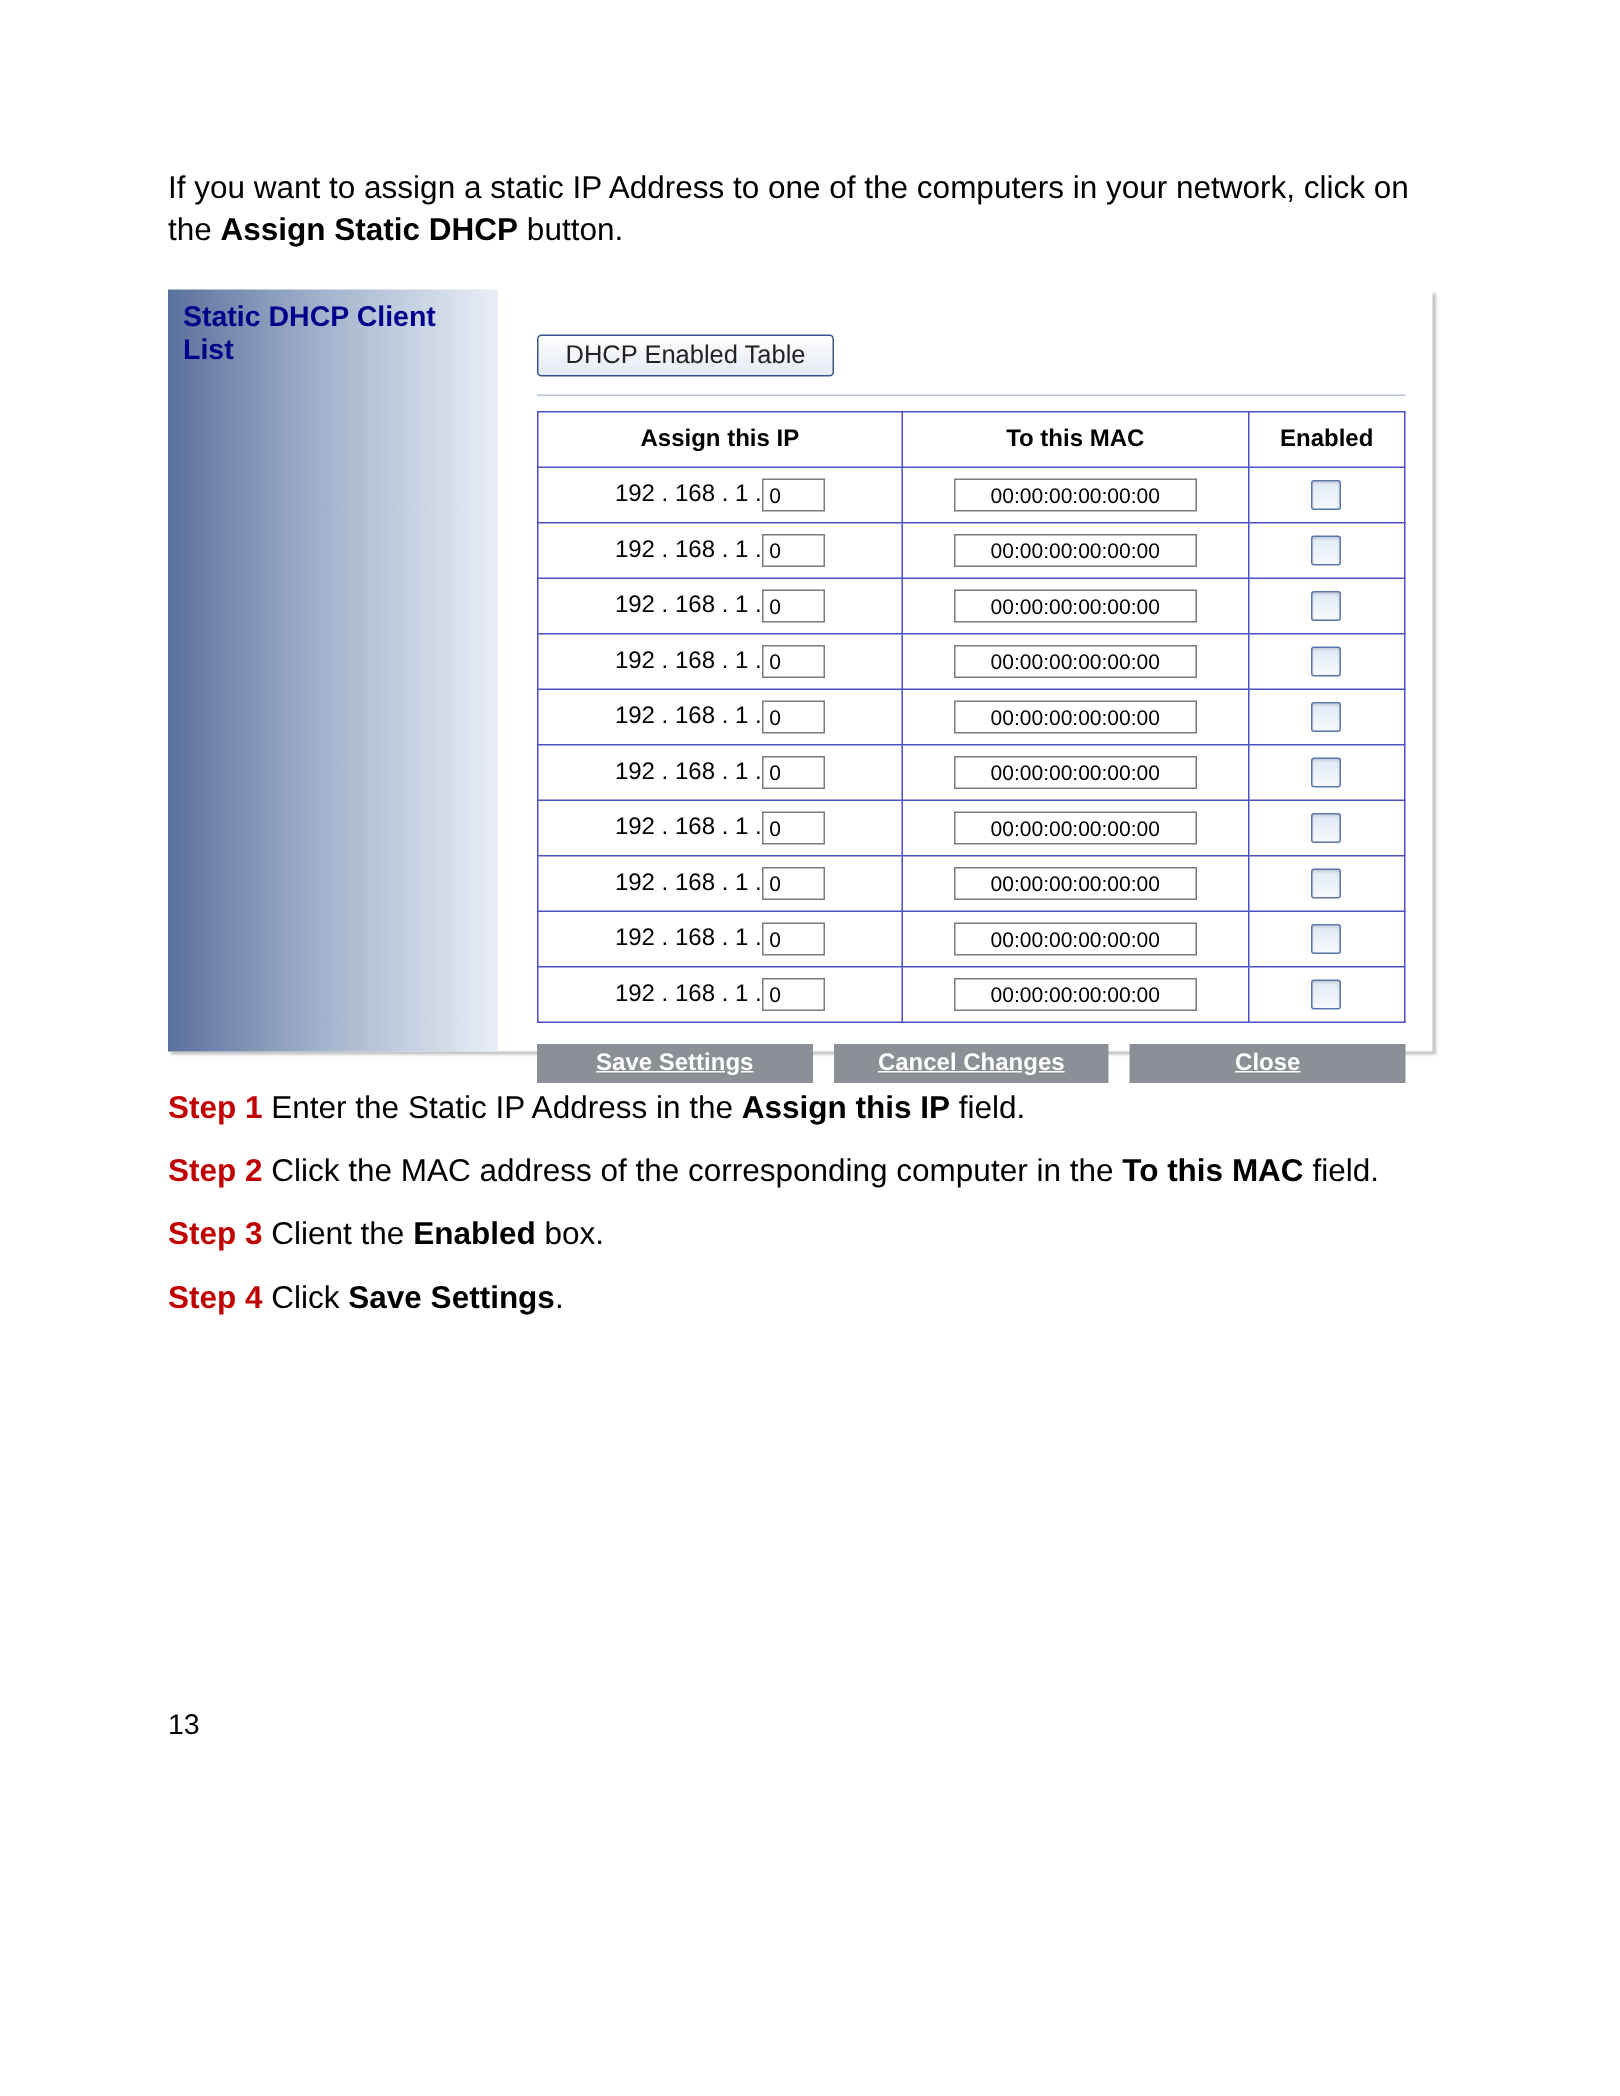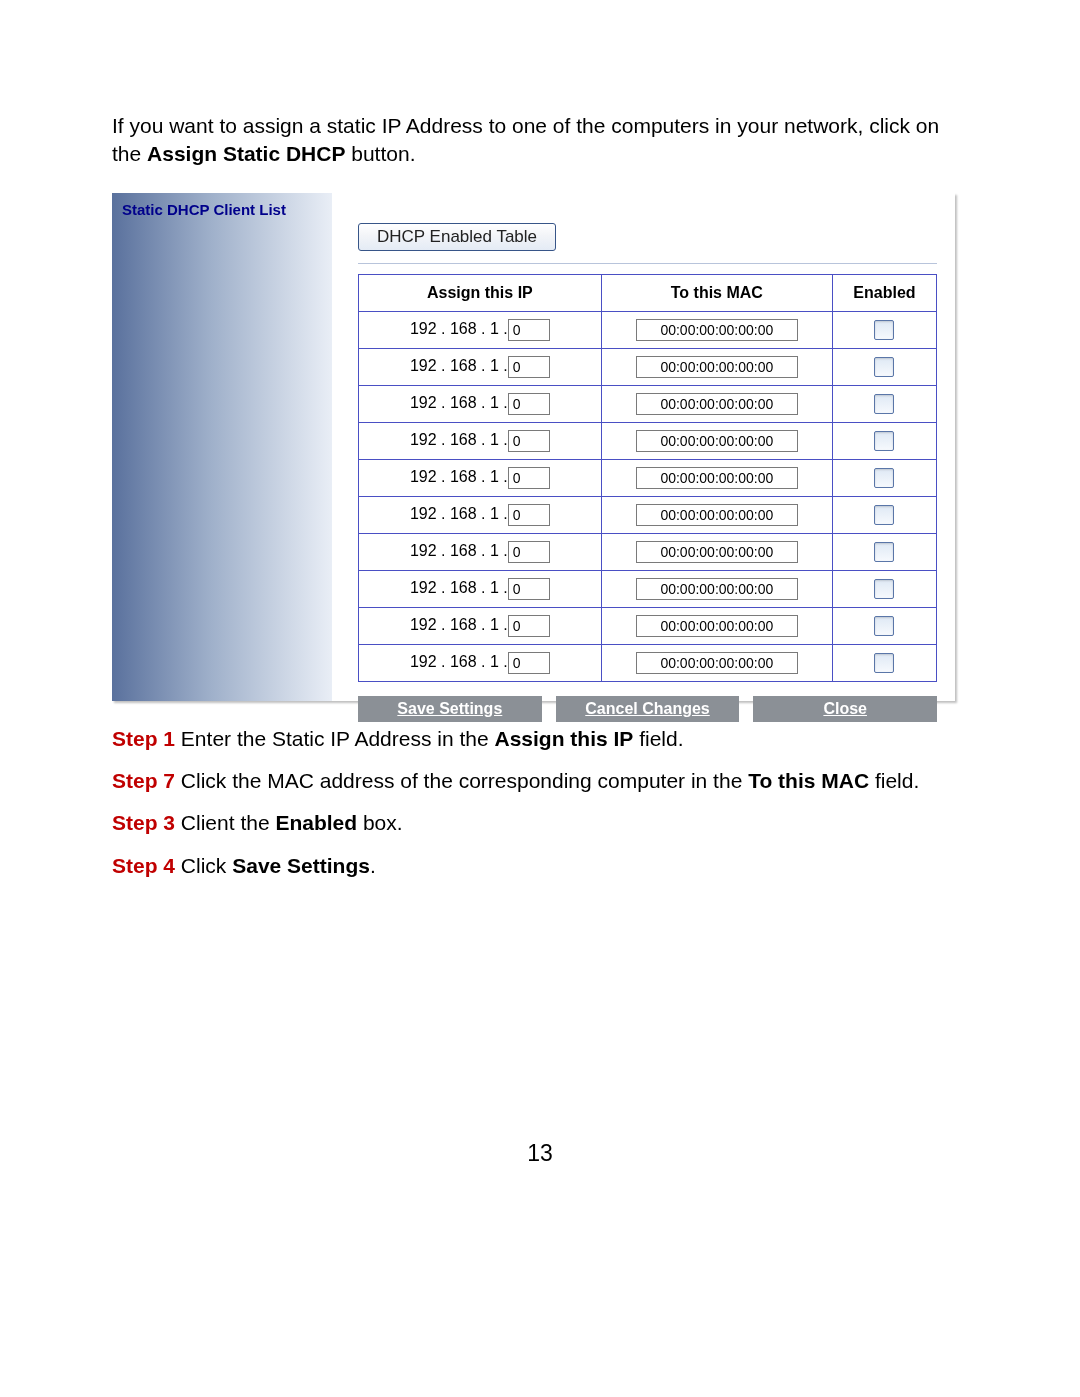--- a/index.html
+++ b/index.html
@@ -33,21 +33,21 @@
     display: flex;
     box-shadow: 2px 2px 2px rgba(0,0,0,0.25);
     background: #fff;
     margin-bottom: 24px;
   }
   .panel-left {
     width: 220px;
     background: linear-gradient(90deg, #5a719d 0%, #9fb0ca 45%, #e9eef6 100%);
     color: #00008b;
     font-weight: bold;
-    font-size: 15px;
+    font-size: 19px;
     padding: 8px 10px;
     box-sizing: border-box;
   }
   .panel-right {
     flex: 1;
     box-sizing: border-box;
     padding: 30px 18px 10px 26px;
     position: relative;
   }
   .dhcp-btn {
@@ -128,21 +128,21 @@
     color: #fff;
     font-weight: bold;
     font-size: 16px;
     text-align: center;
     padding: 4px 0;
     text-decoration: underline;
     cursor: pointer;
     border: none;
   }
   .step { margin-bottom: 14px; font-size:21px; line-height:1.35; }
-  .pagenum { text-align:center; font-size:23px; margin-top:260px; }
+  .pagenum { text-align:left; font-size:19px; margin-top:260px; }
 </style>
 </head>
 <body>
 
 <div class="page">
 
 
   <div class="para">
     <span>If you want to assign a static IP Address to one of the computers in your network, click on the </span><span class="bold">Assign Static DHCP</span><span> button.</span>
   </div>
@@ -223,19 +223,19 @@
       <div class="bottom-bar">
         <button class="bottom-btn">Save Settings</button>
         <button class="bottom-btn">Cancel Changes</button>
         <button class="bottom-btn">Close</button>
       </div>
     </div>
   </div>
 
   <div id="steps">
       <div class="step"><span class="redbold">Step 1</span><span> Enter the Static IP Address in the </span><span class="bold">Assign this IP</span><span> field.</span></div>
-      <div class="step"><span class="redbold">Step 7</span><span> Click the MAC address of the corresponding computer in the </span><span class="bold">To this MAC</span><span> field.</span></div>
+      <div class="step"><span class="redbold">Step 2</span><span> Click the MAC address of the corresponding computer in the </span><span class="bold">To this MAC</span><span> field.</span></div>
       <div class="step"><span class="redbold">Step 3</span><span> Client the </span><span class="bold">Enabled</span><span> box.</span></div>
       <div class="step"><span class="redbold">Step 4</span><span> Click </span><span class="bold">Save Settings</span><span>.</span></div>
     </div>
 
   <div class="pagenum">13</div>
 </div>
 
 </body></html>

